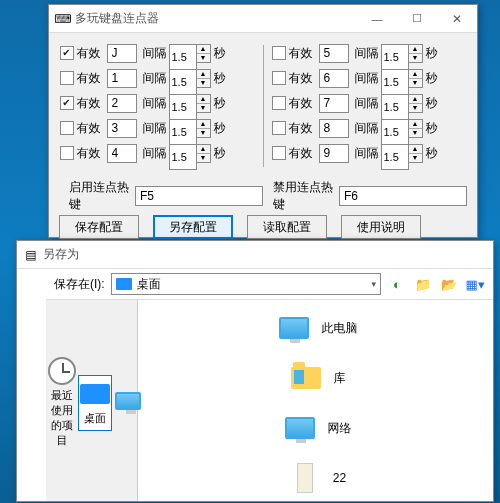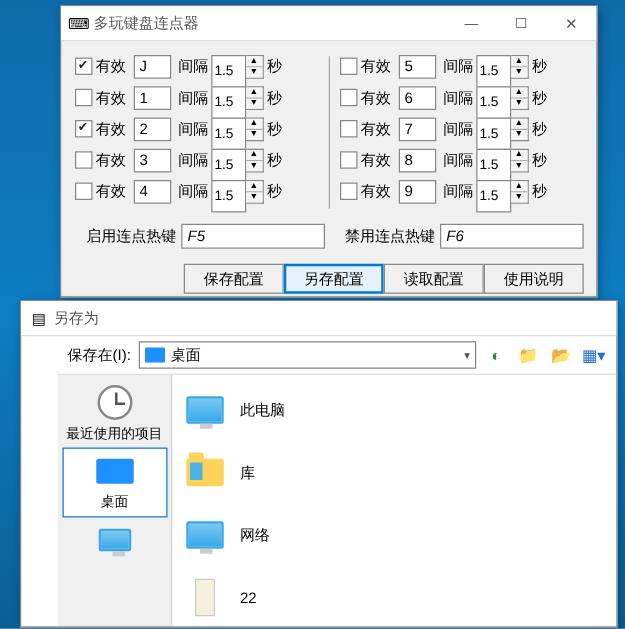--- a/index.html
+++ b/index.html
@@ -63,24 +63,24 @@
   font-size: 11px; display:flex; align-items:center;
 }
 .spin .arrows { display: flex; flex-direction: column; width: 14px; border:1px solid #888; border-left:none;}
 .spin .arrow { flex:1; display:flex; align-items:center; justify-content:center; font-size:7px; background:#f4f4f4; line-height:7px;}
 .spin .arrow:first-child { border-bottom:1px solid #aaa;}
 .sec { }
 
 .hotrow { display:flex; align-items:center; margin-top:8px; }
 .hotrow .hlabel { margin-left:10px; margin-right:4px; }
 .hotin {
-  width: 115px; height: 20px; border:1px solid #888; background:#fff;
-  padding: 0 4px; font-size:12px;font-style:italic;
-}
-.btnrow { display:flex; gap: 0; margin-top: 12px; justify-content: flex-end; padding-bottom:2px;}
+  width: 128px; height: 20px; border:1px solid #888; background:#fff;
+  padding: 0 4px; font-size:12px;
+}
+.btnrow { display:flex; gap: 14px; margin-top: 2px; justify-content: flex-start; padding-bottom:2px;}
 .btn {
   width: 80px; height: 24px; border:1px solid #888; background:#f0f0f0;
   display:flex; align-items:center; justify-content:center; font-size:12px;
 }
 .btn.active { border:2px solid #0078d7; background:#e5f1fb; }
 
 
 #savewin { left: 16px; top: 240px; width: 478px; height: 262px; background:#fff;}
 #savewin .titlebar { background:#fff; }
 .savebody { display:flex; flex-direction:column; height: calc(100% - 28px); padding-left: 29px; }
@@ -92,29 +92,29 @@
   display:flex; align-items:center; padding:0 4px; position:relative;
 }
 .combo .cicon { width:16px; height:12px; background:#1e90ff; margin-right:5px; border-radius:1px;}
 .combo .ctext { flex:1; font-size:12px; }
 .combo .carrow { font-size:9px; color:#555; }
 .tool { width:20px; height:20px; display:flex; align-items:center; justify-content:center; font-size:13px;}
 
 .savemain { display:flex; flex:1; overflow:hidden; border-top:1px solid #ddd;}
 .places {
   width: 92px; background:#f0f0f0; border-right:1px solid #ccc;
-  display:flex; flex-direction:column; align-items:center; padding-top:4px;
+  display:flex; align-items:center; padding-top:4px;
 }
 .place { width:84px; padding:4px 0; text-align:center; font-size:11px; }
 .place.sel { background:#fff; border:1px solid #0078d7; }
 .place .picon { width:32px; height:28px; margin:0 auto 3px auto; display:flex; align-items:center; justify-content:center;}
 .filelist {
   flex:1; background:#fff; padding:6px; overflow:hidden;
 }
-.fitem { display:flex; align-items:center; height:44px; margin-bottom:6px; }
+.fitem { display:flex; align-items:center; height:44px; margin-bottom:6px;justify-content:center; }
 .fitem .ficon { width:40px; height:36px; margin-right:8px; display:flex; align-items:center; justify-content:center;}
 .fitem .fname { font-size:12px; }
 
 
 .ico-monitor { width:30px; height:22px; border:2px solid #3aa9e8; border-radius:2px; background:linear-gradient(#79c8f2,#3aa9e8); position:relative;}
 .ico-monitor::after { content:""; position:absolute; bottom:-6px; left:9px; width:10px; height:4px; background:#ccc;}
 .ico-folder { width:30px; height:22px; background:#ffd35a; border-radius:2px; position:relative;}
 .ico-folder::before { content:""; position:absolute; top:-5px; left:2px; width:12px; height:6px; background:#ffd35a; border-radius:2px 2px 0 0;}
 .ico-folder.lib::after { content:""; position:absolute; left:3px; top:3px; width:10px; height:14px; background:#4bb4e6;}
 .ico-clock { width:28px; height:28px; border:2px solid #888; border-radius:50%; position:relative; background:#fff;}

